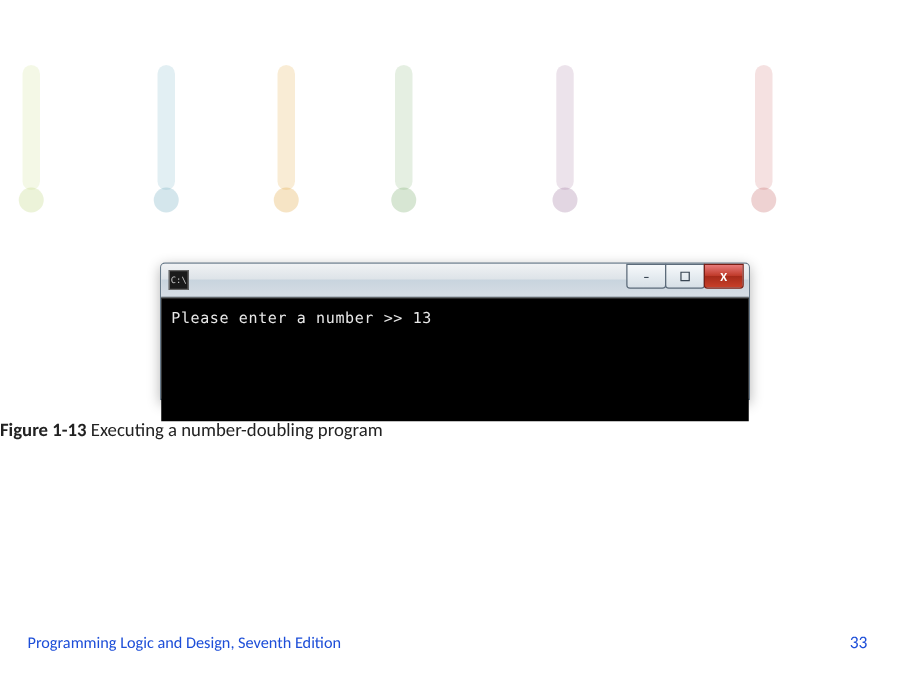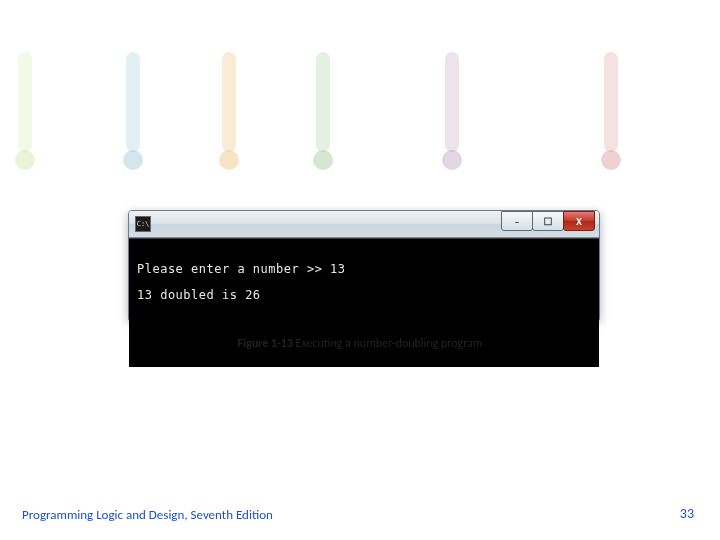--- a/index.html
+++ b/index.html
@@ -116,34 +116,33 @@
     color: #fff;
     border-color: #7a1e14;
     border-radius: 0 0 3px 3px;
   }
   .cmd-body {
     background: #000;
     height: calc(100% - 26px);
     color: #e8e8e8;
     font-family: "Lucida Console", "Consolas", monospace;
     font-size: 12px;
-    padding: 23px 8px;
+    padding: 8px 8px;
     line-height: 1.3;
     letter-spacing: 0.5px;
     border-top: 1px solid #353535;
   }
   .cmd-body .line2 { margin-top: 10px; }
 
   
   .figure-caption {
     position: absolute;
     left: 0; right: 0;
     top: 335px;
-    text-align: center;
-    font-size: 12px;
+    font-size: 15px;
     color: #222;
     line-height: 1.35;
     z-index: 3;
     font-family: "Calibri", "Segoe UI", sans-serif;
   }
   .figure-caption .fig-label { font-weight: 700; }
 
   
   .footer-left {
     position: absolute;
@@ -196,21 +195,20 @@
       <div class="win-btn">
         <span>☐</span>
       </div>
       <div class="win-btn close">
         <span>X</span>
       </div>
     </div>
   </div>
   <div class="cmd-body">
     <div>Please enter a number &gt;&gt; 13</div>
-    <div class="line2">13 doubled is 26</div>
   </div>
 </div>
 
 <div class="figure-caption">
   <span class="fig-label">Figure 1-13</span><span> Executing a number-doubling program</span><br>
 </div>
 
 <div class="footer-left">Programming Logic and Design, Seventh Edition</div>
 <div class="footer-right">33</div>
 

